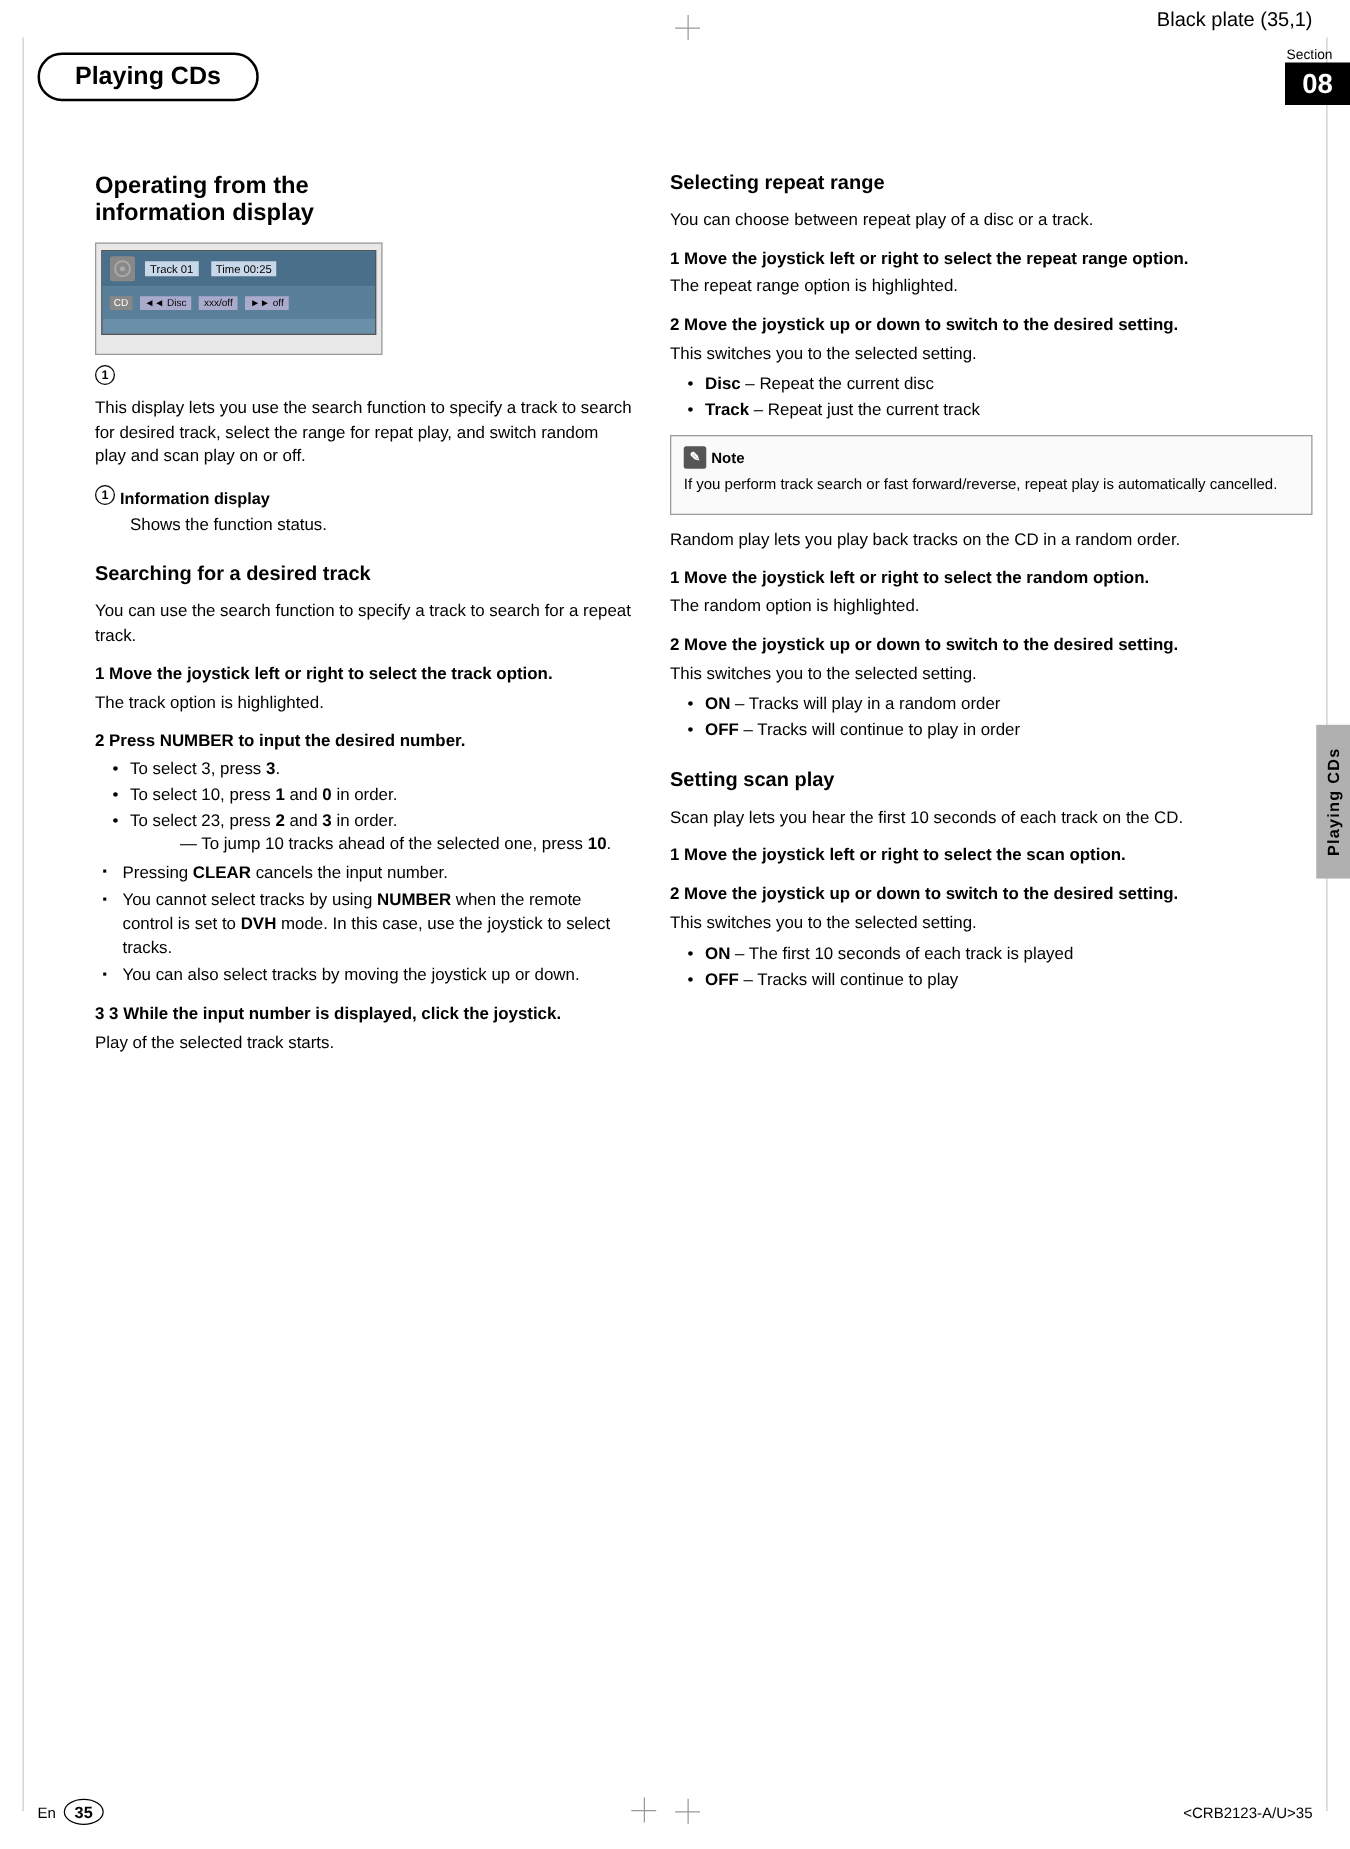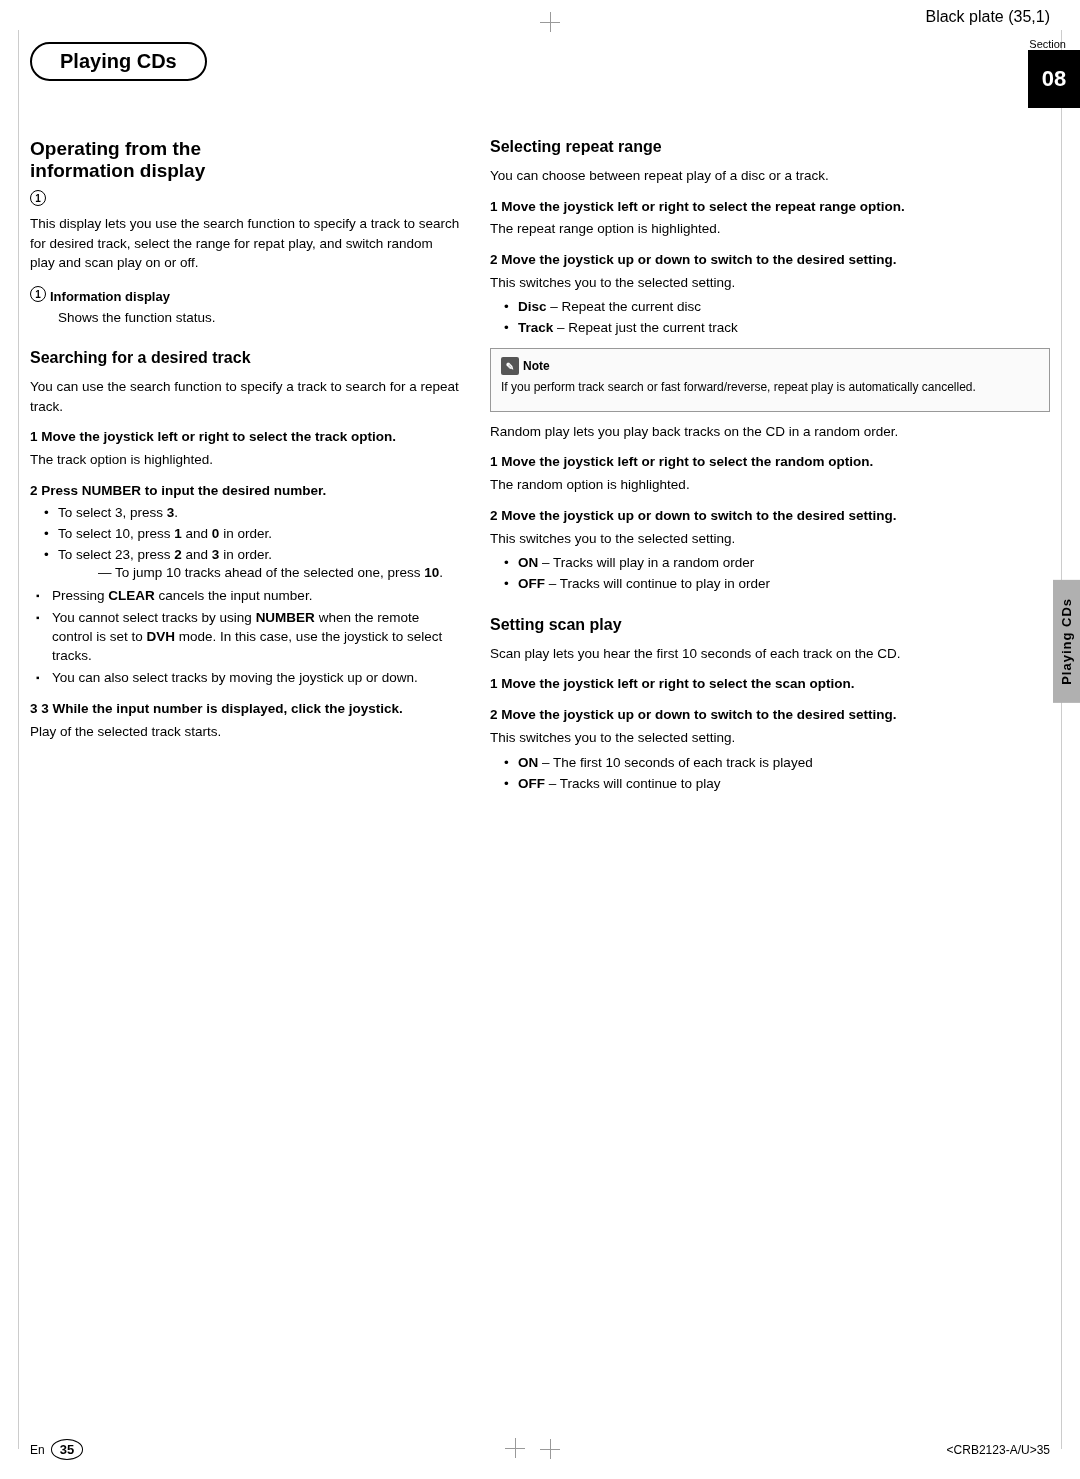--- a/index.html
+++ b/index.html
@@ -24,21 +24,21 @@
     
     .section-badge {
       position: absolute;
       top: 50px;
       right: 0;
       background: #000;
       color: #fff;
       font-size: 22px;
       font-weight: bold;
       width: 52px;
-      padding: 16px 0;
+      padding: 4px 0;
       text-align: center;
     }
     .section-label {
       position: absolute;
       top: 38px;
       right: 14px;
       font-size: 11px;
     }
 
     
@@ -71,20 +71,21 @@
 
     
     .main-content {
       padding: 110px 30px 60px 30px;
       display: flex;
       gap: 30px;
     }
 
     .left-col {
       flex: 0 0 430px;
+      margin-left: 46px;
     }
     .right-col {
       flex: 1;
     }
 
     
     .section-title {
       font-size: 19px;
       font-weight: bold;
       margin-bottom: 8px;
@@ -375,20 +376,42 @@
 
 <div class="main-content">
 
   <div class="left-col">
 
     <div class="section-title">
       <span>Operating from the</span><br>
       <span>information display</span>
     </div>
 
+    <div class="display-box">
+      <div class="display-screen">
+        <div class="screen-top-row">
+          <div class="screen-icon">
+            <svg width="14" height="14" viewBox="0 0 14 14">
+              <circle cx="7" cy="7" r="6" fill="none" stroke="#aaa" stroke-width="1.5"></circle>
+              <circle cx="7" cy="7" r="2" fill="#aaa"></circle>
+            </svg>
+          </div>
+          <div class="screen-track-info">
+            <span class="track-label">Track 01</span>
+            <span class="time-label">Time 00:25</span>
+          </div>
+        </div>
+        <div class="screen-bottom-row">
+          <span class="screen-cd-label">CD</span>
+          <span class="screen-option">◄◄ Disc</span>
+          <span class="screen-option">xxx/off</span>
+          <span class="screen-option">►► off</span>
+        </div>
+      </div>
+    </div>
 
     <div style="display:flex; align-items:center; margin-bottom:8px;">
       <span class="circled-num">1</span>
     </div>
 
     <p>This display lets you use the search function to specify a track to search for desired track, select the range for repat play, and switch random play and scan play on or off.</p>
 
     <div style="margin-top:10px;">
       <div style="display:flex; align-items:center; margin-bottom:2px;">
         <span class="circled-num">1</span>

